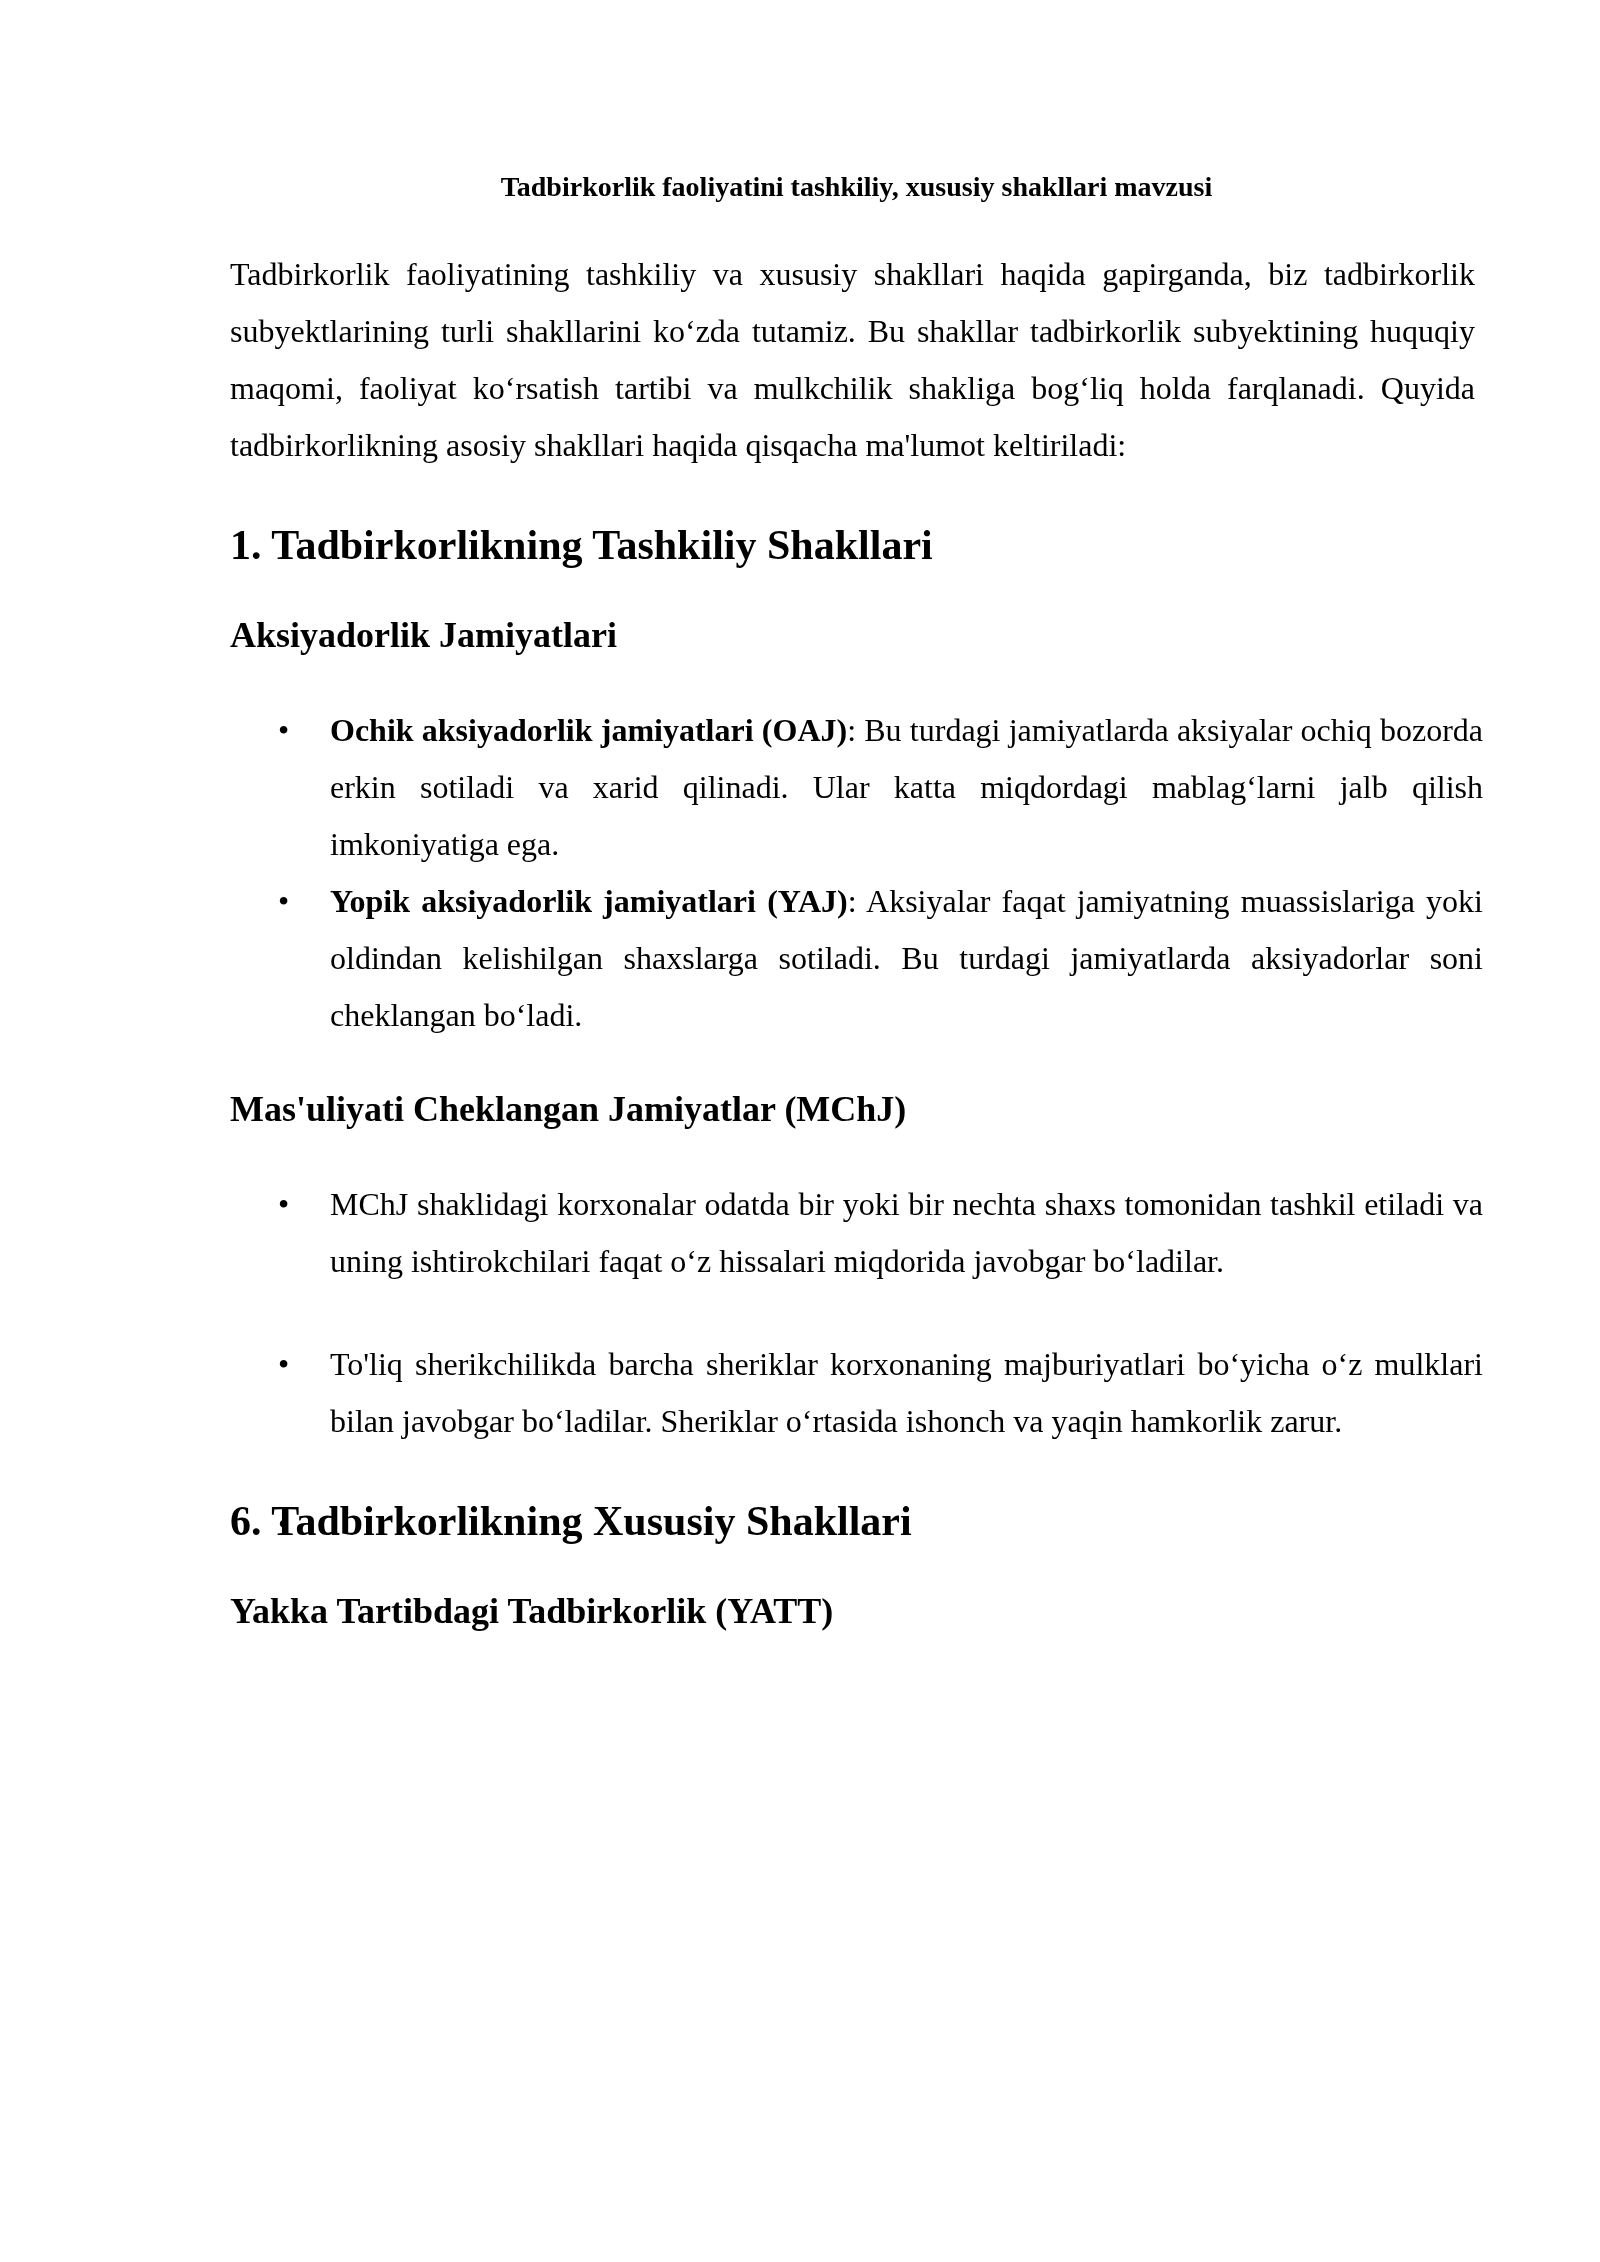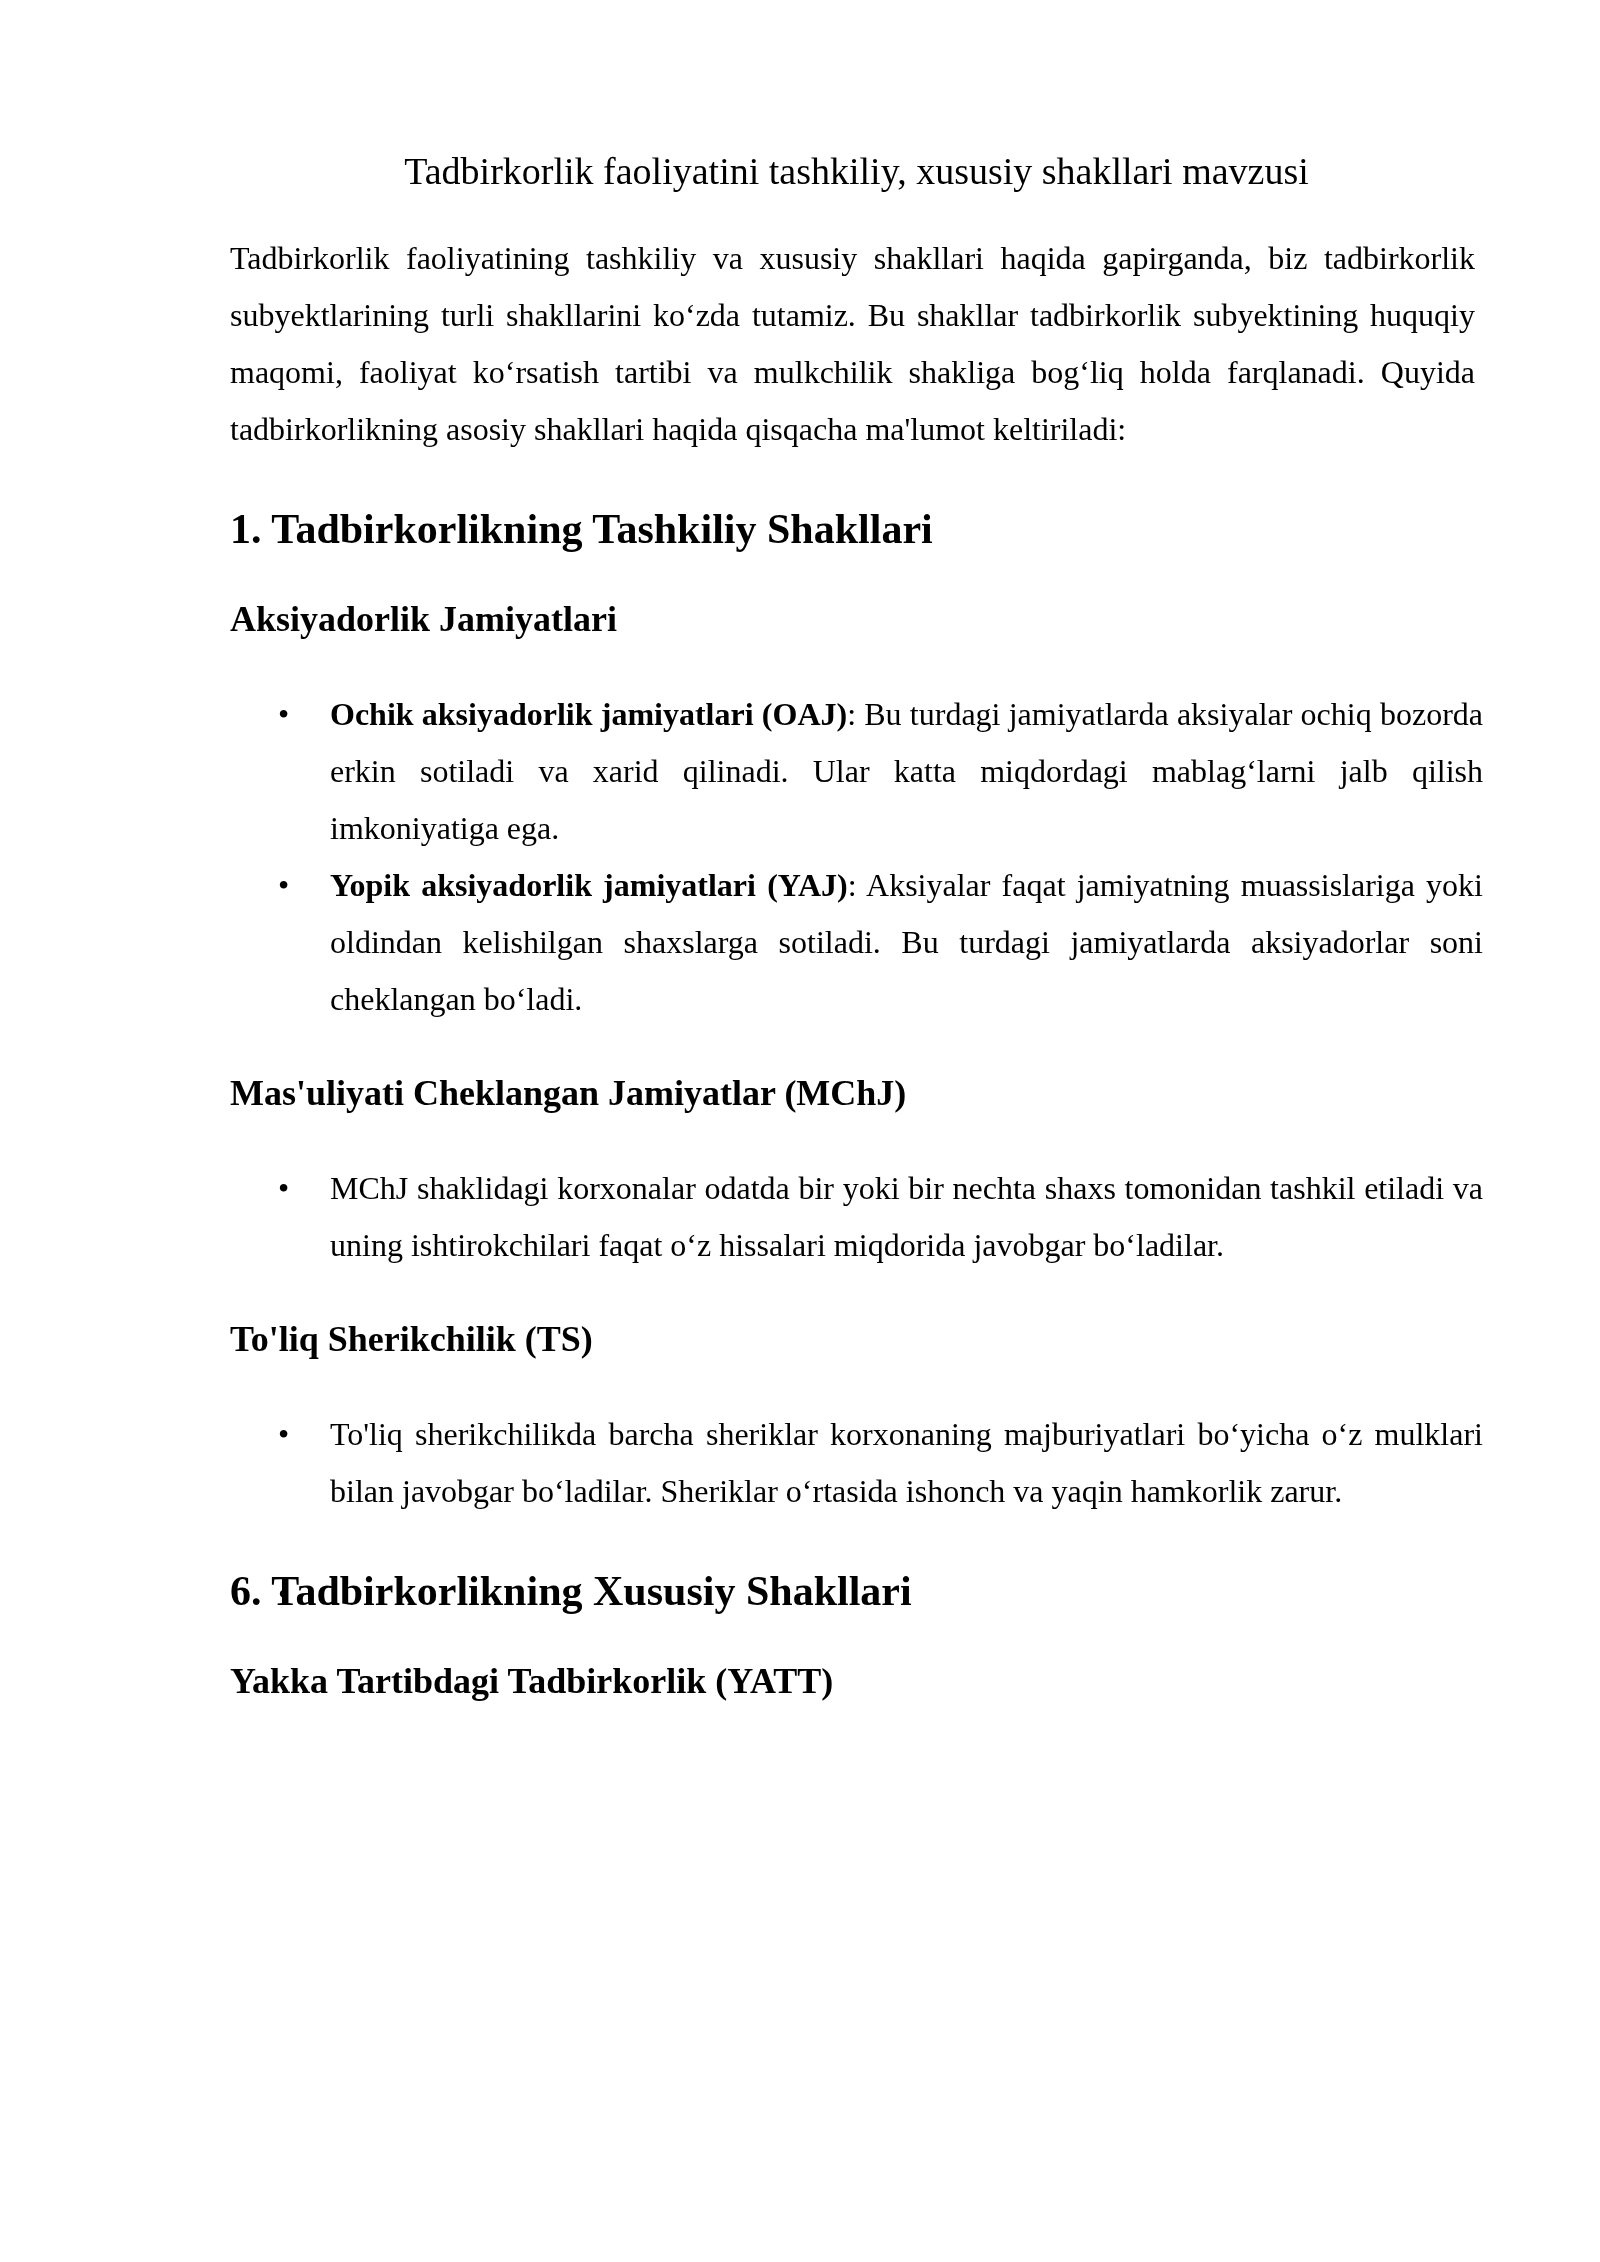--- a/index.html
+++ b/index.html
@@ -12,24 +12,24 @@
     width: 1600px;
     height: 2262px;
     background: #ffffff;
     color: #000000;
     font-family: "Liberation Serif", "DejaVu Serif", serif;
     box-sizing: border-box;
     padding: 148px 117px 0 230px;
     overflow: hidden;
   }
   .doc-title {
-    margin: 0;
-    font-size: 38px;
+    margin: 16px;
+    font-size: 28px;
     line-height: 46px;
-    font-weight: normal;
+    font-weight: bold;
     text-align: center;
   }
   .intro {
     margin: 36px 8px 0 0;
     font-size: 32px;
     line-height: 57px;
     text-align: justify;
   }
   .h2 {
     margin: 46px 0 0 0;
@@ -89,21 +89,20 @@
 
   <h3 class="h3">Mas'uliyati Cheklangan Jamiyatlar (MChJ)</h3>
 
   <ul class="bullets">
     <li>
       <span class="marker">•</span>
       <span>MChJ shaklidagi korxonalar odatda bir yoki bir nechta shaxs tomonidan tashkil etiladi va uning ishtirokchilari faqat o‘z hissalari miqdorida javobgar bo‘ladilar.</span>
     </li>
   </ul>
 
-  <h3 class="h3">To'liq Sherikchilik (TS)</h3>
 
   <ul class="bullets">
     <li>
       <span class="marker">•</span>
       <span>To'liq sherikchilikda barcha sheriklar korxonaning majburiyatlari bo‘yicha o‘z mulklari bilan javobgar bo‘ladilar. Sheriklar o‘rtasida ishonch va yaqin hamkorlik zarur.</span>
     </li>
   </ul>
 
 
   <ul class="bullets">

